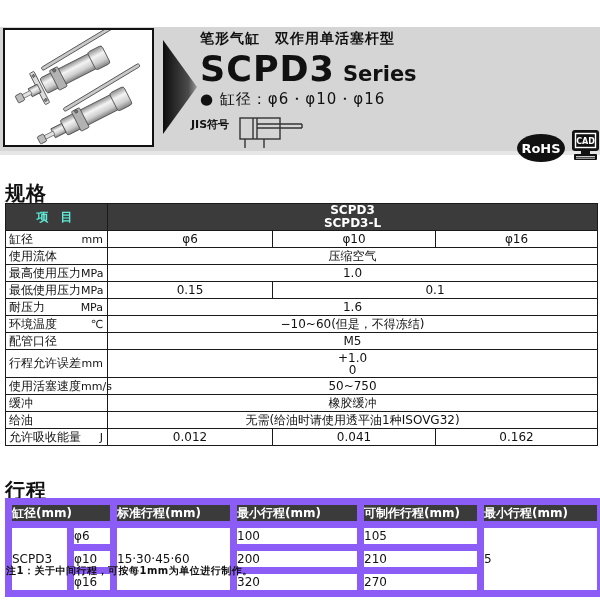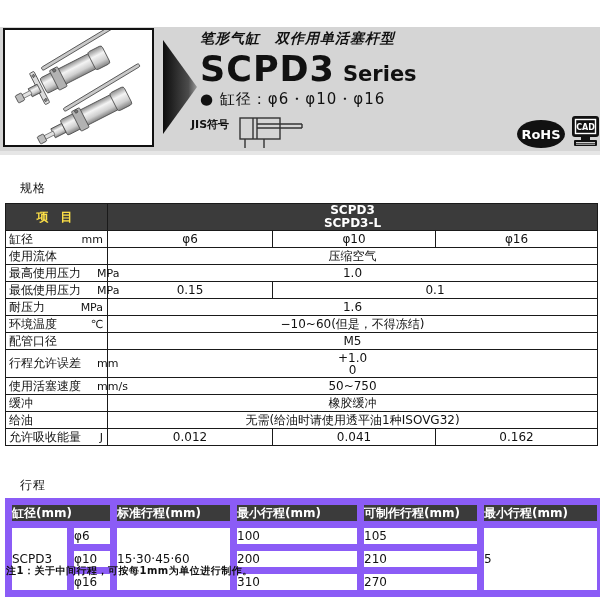--- a/index.html
+++ b/index.html
@@ -6,46 +6,46 @@
   .page{position:relative;width:600px;height:600px;background:#ffffff;overflow:hidden;
         font-family:"DejaVu Sans","Liberation Sans",sans-serif;color:#111;}
 
   
   .banner{position:absolute;left:0;top:27px;width:600px;height:128px;background:#d5d5d5;}
   .banner-bottom-hl{position:absolute;left:0;top:151px;width:600px;height:4px;background:#e6e6e6;}
   .product-box{position:absolute;left:3px;top:28px;width:147px;height:115px;background:#fff;
                border:2px solid #111;}
   .arrow-wrap{position:absolute;left:163px;top:40px;width:36px;height:94px;}
   .title-block{position:absolute;left:200px;top:30px;width:330px;}
-  .subtitle{font-size:14px;font-weight:bold;letter-spacing:1px;font-style:italic;}
+  .subtitle{font-size:14px;font-weight:bold;letter-spacing:1px;}
   .series-line{margin-top:3px;white-space:nowrap;}
   .series-name{font-size:35px;font-weight:bold;letter-spacing:1px;line-height:36px;}
   .series-suffix{font-size:21px;font-weight:bold;margin-left:8px;}
   .bore-line{font-size:15px;margin-top:3px;letter-spacing:1px;}
   .jis-block{position:absolute;left:191px;top:113px;}
   .jis-label{font-size:11px;font-weight:bold;}
   .jis-symbol{position:absolute;left:48px;top:2px;}
-  .badges{position:absolute;left:516px;top:113px;width:84px;height:38px;}
+  .badges{position:absolute;left:516px;top:127px;width:84px;height:38px;}
 
   
-  .sec-heading{position:absolute;left:20px;font-size:12px;font-weight:normal;letter-spacing:1px;}
+  .sec-heading{position:absolute;left:5px;font-size:20px;font-weight:bold;letter-spacing:1px;}
   .spec-heading{top:180px;}
   .stroke-heading{top:477px;}
 
   
   .spec-table{position:absolute;left:5px;top:203px;width:592px;border-collapse:collapse;
               table-layout:fixed;}
   .spec-table td{border:1px solid #1a1a1a;padding:0;height:16px;font-size:12px;
                  line-height:13px;text-align:center;vertical-align:middle;}
   .spec-table tr.tall td{height:27px;}
-  .head-item{background:#3b3b3b;color:#fde047;font-weight:bold;text-align:left;height:24px;
+  .head-item{background:#3b3b3b;color:#5eead4;font-weight:bold;text-align:left;height:24px;
              padding-left:6px;letter-spacing:4px;border-right:2px solid #fafafa;}
   .head-model{background:#3b3b3b;color:#fff;font-weight:bold;font-size:12px;line-height:12px;}
   .label-cell{border-right:2px solid #1a1a1a;}
-  .lblwrap{display:flex;justify-content:space-between;align-items:flex-end;padding:0 4px 0 3px;gap:16px;}
+  .lblwrap{display:flex;justify-content:space-between;align-items:flex-end;padding:0 4px 0 3px;}
   .lbl{font-size:12px;text-align:left;white-space:nowrap;}
   .unit{font-size:11px;}
   .val-cell div{line-height:12px;}
 
   
   .stroke-table{position:absolute;left:5px;top:498px;width:592px;border-collapse:collapse;
                 table-layout:fixed;}
   .stroke-table td{border:7px solid #8b5cf6;padding:0;height:16px;font-size:12px;
                    line-height:13px;vertical-align:middle;}
   .stroke-head{background:#3b3b3b;color:#fff;font-weight:bold;height:17px;}
@@ -321,21 +321,21 @@
           <td>105</td>
           <td class="thickleft" rowspan="3">5</td>
         </tr>
         <tr>
           <td>φ10</td>
           <td>200</td>
           <td>210</td>
         </tr>
         <tr>
           <td>φ16</td>
-          <td>310</td>
+          <td>320</td>
           <td>270</td>
         </tr>
       </tbody>
   </table>
 
   <div class="note">注1：关于中间行程，可按每1mm为单位进行制作。</div>
 
 </div>
 
 </body></html>

